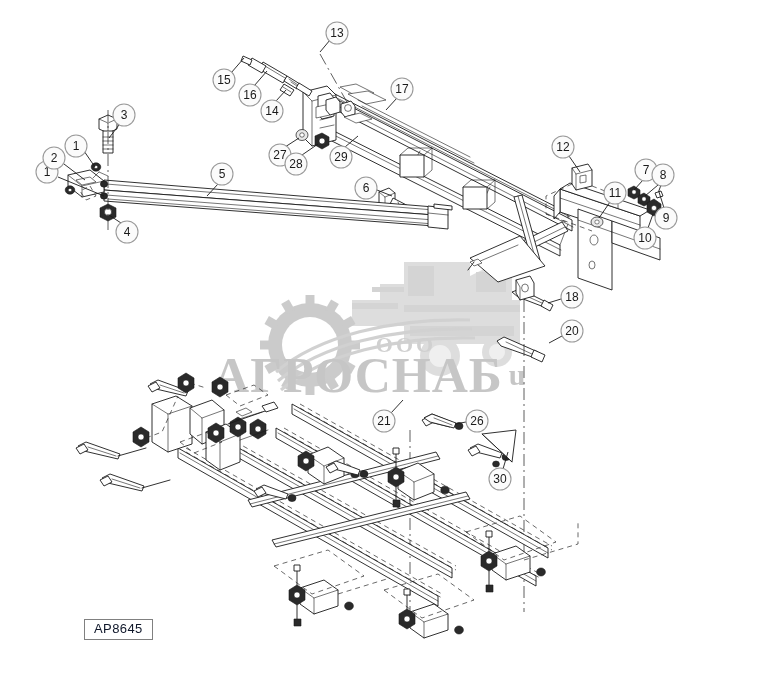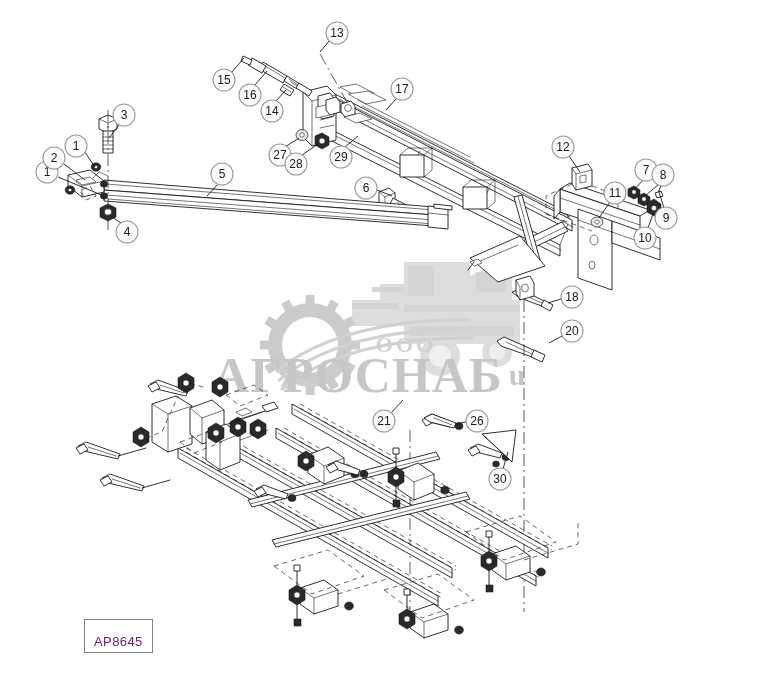--- a/index.html
+++ b/index.html
@@ -119,24 +119,24 @@
     fill: none;
     stroke: #cfcfcf;
     stroke-width: 3.2;
   }
   #partnum-box {
     position: absolute;
     left: 84px;
     top: 619px;
     border: 1px solid #808080;
     background: #ffffff;
-    padding: 15px 9px 4px 9px;
+    padding: 2px 9px 4px 9px;
     font-family: "Liberation Sans", sans-serif;
     font-size: 13px;
-    color: #701a75;
+    color: #0f172a;
     letter-spacing: 0.4px;
     line-height: 1;
   }
 </style>
 </head>
 <body>
 
 <div id="page">
 
   <svg id="diagram-svg" viewBox="0 0 781 681">

